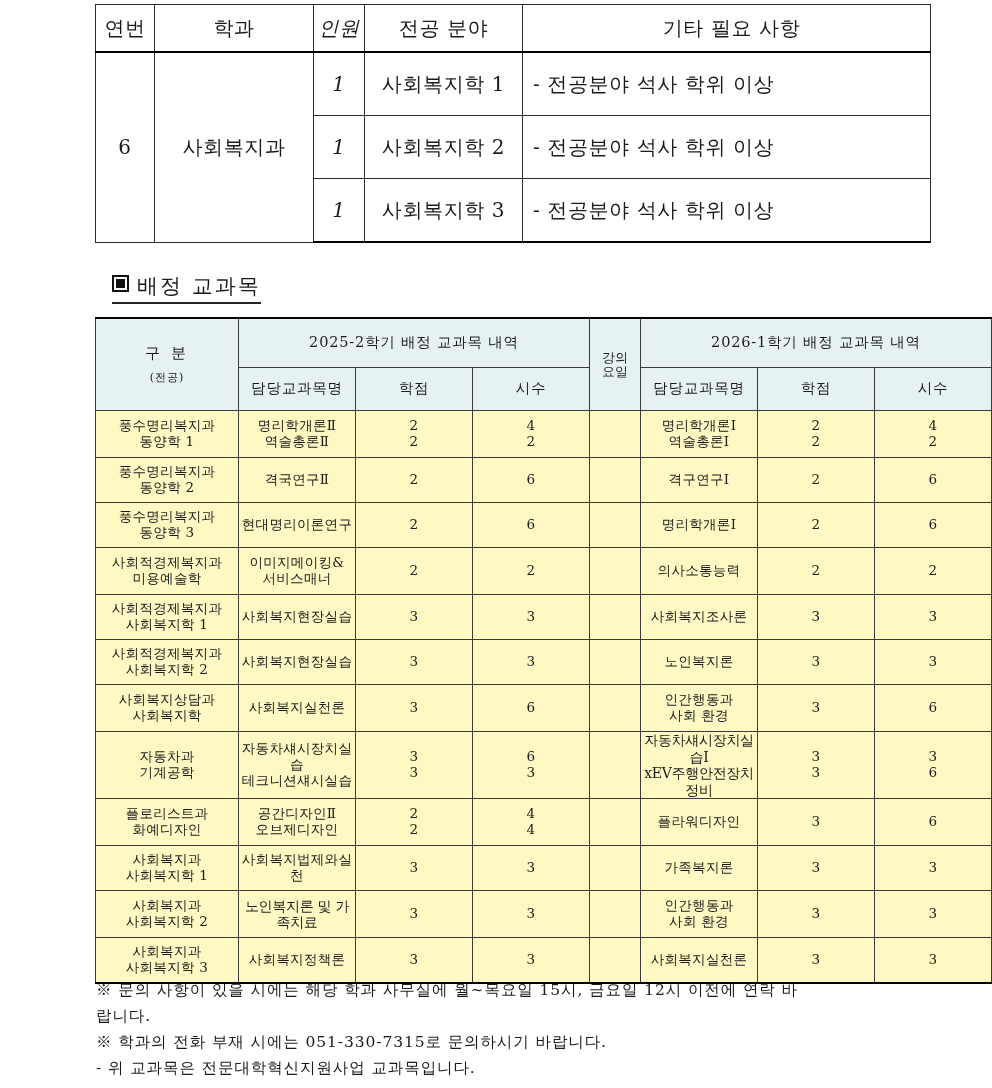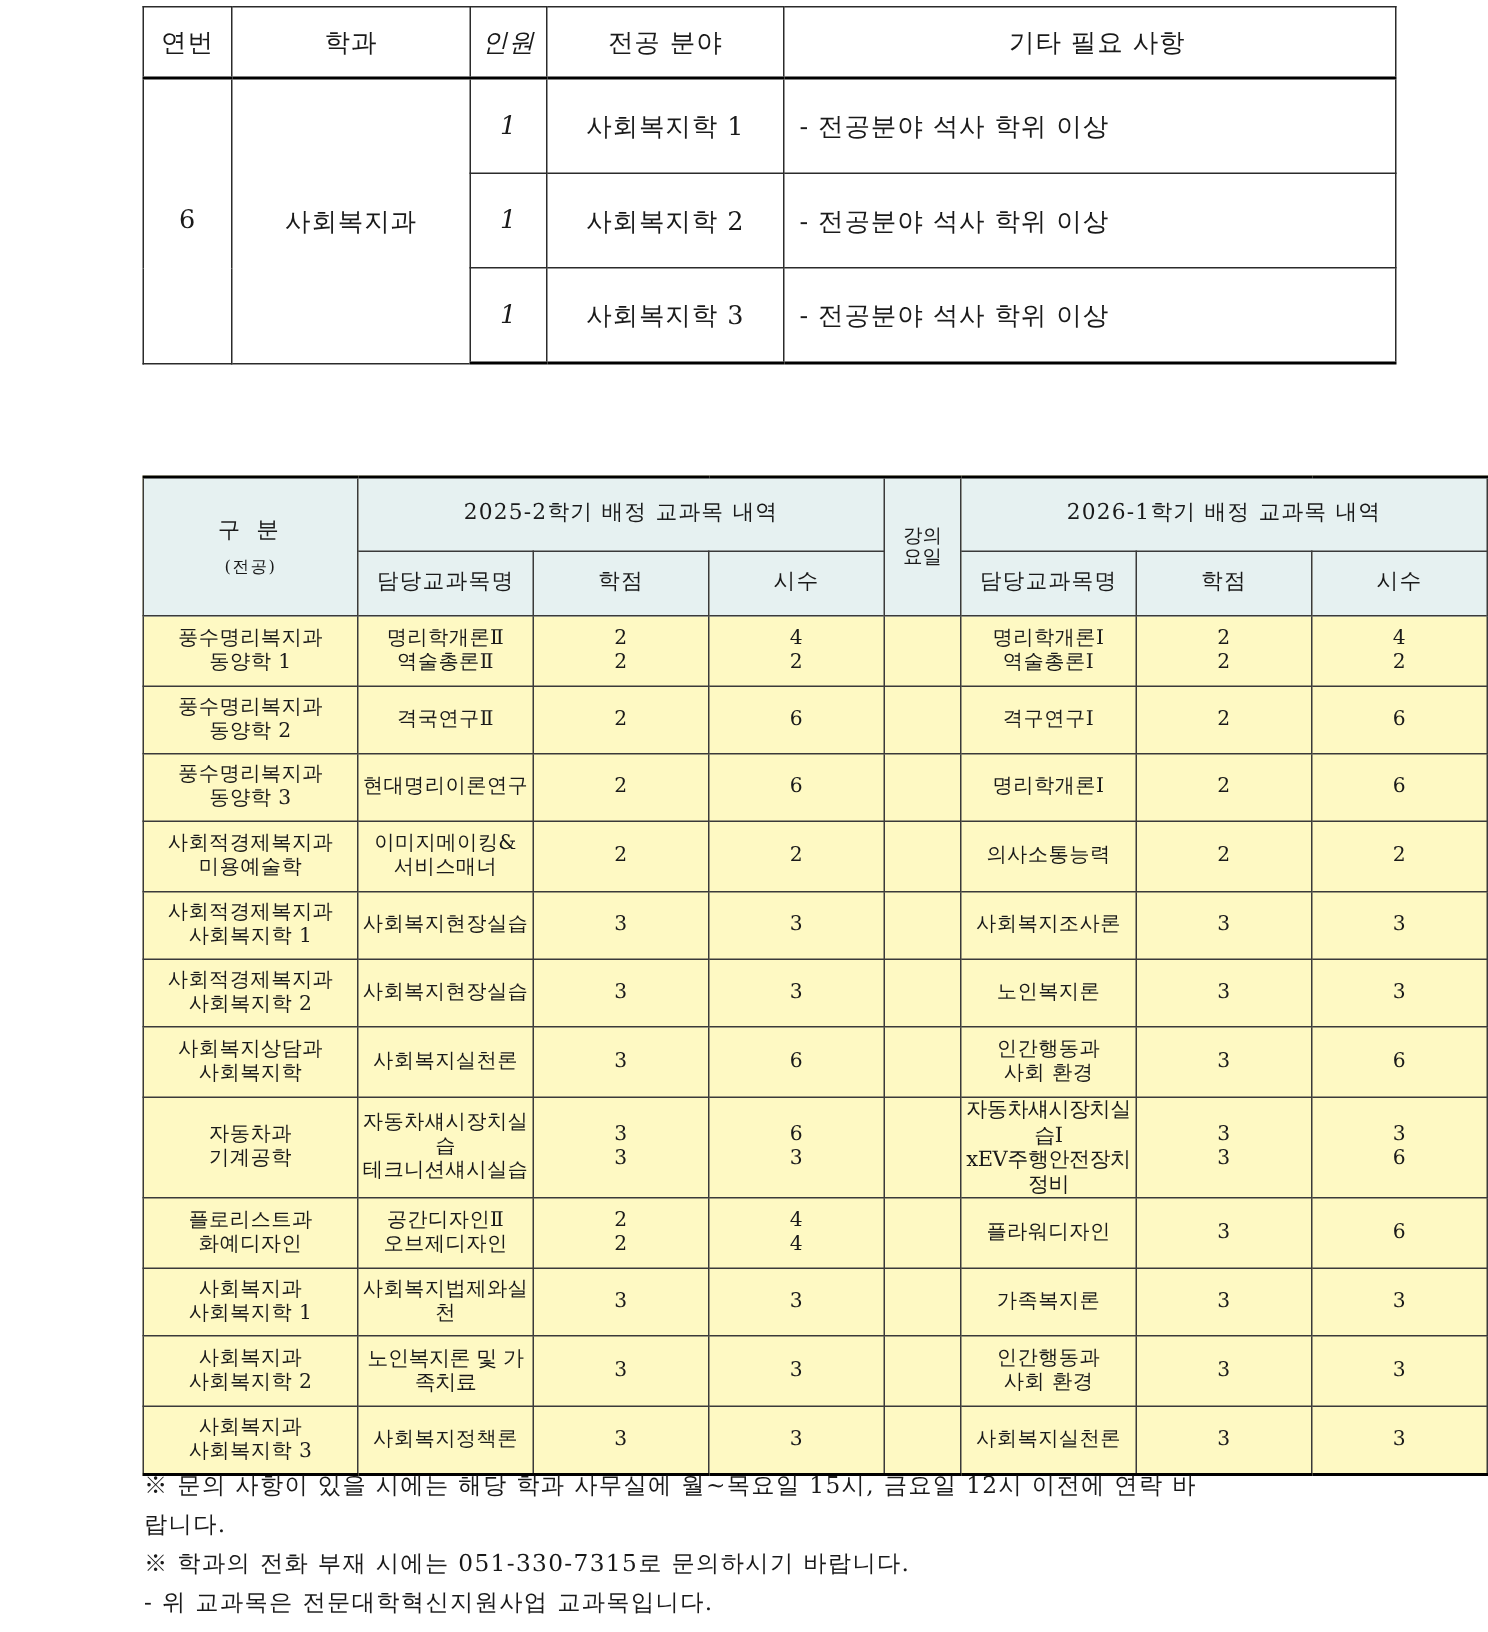--- a/index.html
+++ b/index.html
@@ -35,21 +35,21 @@
     border-collapse: collapse;
     width: 820px;
     table-layout: fixed;
     background: #fff;
   }
   table.t1 td, table.t1 th {
     border: 1px solid #2b2b2b;
     font-weight: normal;
     text-align: center;
     vertical-align: middle;
-    font-size: 17px;
+    font-size: 20px;
     letter-spacing: 0.6px;
     padding: 0;
   }
   table.t1 thead td {
     height: 46px;
     border-bottom: 2px solid #000;
   }
   table.t1 tbody td {
     height: 62px;
   }
@@ -186,20 +186,23 @@
         </tr>
         <tr>
           <td class="c-cnt">1</td>
           <td class="c-major">사회복지학 3</td>
           <td class="c-etc">- 전공분야 석사 학위 이상</td>
         </tr>
       </tbody>
     </table>
   </div>
 
+  <div class="section-head">
+    <span class="sq"></span><span>배정 교과목</span>
+  </div>
 
   <div class="t2-wrap">
     <table class="t2">
       <thead>
         <tr class="h1">
           <td class="col-div gubun" rowspan="2">
             <span>구  분</span><br>
             <span class="sub">(전공)</span>
           </td>
           <td colspan="3">2025-2학기 배정 교과목 내역</td>

